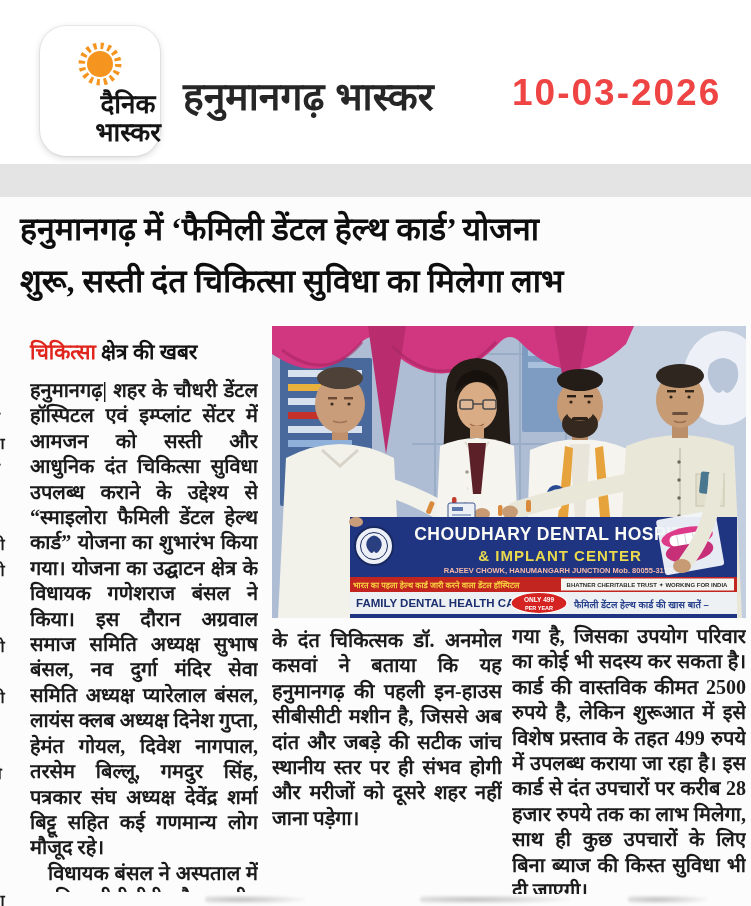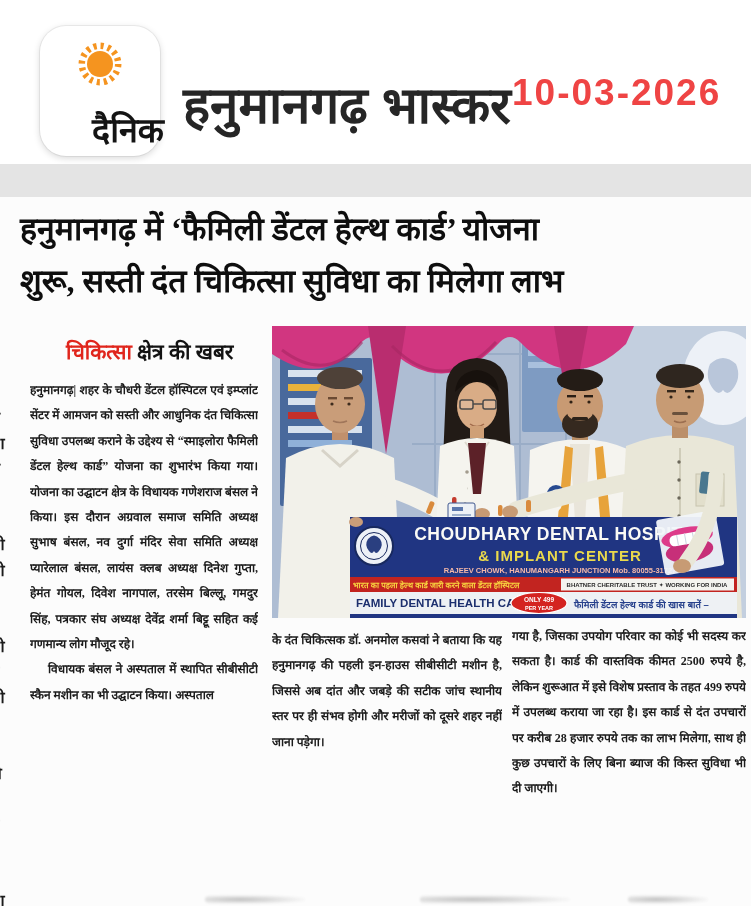--- a/index.html
+++ b/index.html
@@ -5,40 +5,40 @@
   html,body{margin:0;padding:0;background:#ffffff;}
   #page{position:relative;width:751px;height:906px;background:#fcfcfc;overflow:hidden;
         font-family:"Liberation Serif","DejaVu Serif",serif;}
 
   
   .masthead{position:absolute;left:0;top:0;width:751px;height:164px;background:#ffffff;}
   .logo-card{position:absolute;left:40px;top:26px;width:120px;height:130px;background:#ffffff;
              border-radius:26px;box-shadow:0 2px 7px rgba(0,0,0,.16),0 0 0 1px #f1f1f1;}
   .logo-sun{position:absolute;left:50%;top:12px;transform:translateX(-50%);width:52px;height:52px;}
   .logo-text{position:absolute;left:0;bottom:9px;width:100%;text-align:center;
-             font-family:Liberation Mono, monospace;
-             font-weight:700;font-size:34px;line-height:28px;color:#141414;padding-left:28px;}
-  .edition-title{position:absolute;left:183px;top:68px;font-size:51px;font-weight:700;color:#262626;
+             font-family:Liberation Serif, serif;
+             font-weight:700;font-size:26px;line-height:28px;color:#141414;padding-left:28px;}
+  .edition-title{position:absolute;left:183px;top:68px;font-size:39px;font-weight:700;color:#262626;
                  font-family:"Liberation Sans","DejaVu Sans",sans-serif;white-space:nowrap;}
   .edition-date{position:absolute;left:512px;top:72px;font-size:37px;font-weight:700;color:#ef4444;
                 font-family:"Liberation Sans","DejaVu Sans",sans-serif;letter-spacing:2px;white-space:nowrap;}
 
   .band{position:absolute;left:0;top:164px;width:751px;height:33px;background:#e4e4e4;}
 
   
   .headline{position:absolute;left:20px;top:203px;width:716px;color:#0e0e0e;
             font-weight:700;font-size:32px;line-height:52px;}
   .headline div{white-space:nowrap;}
 
   .kicker{position:absolute;left:30px;top:337px;font-size:21px;font-weight:700;white-space:nowrap;}
-  .kicker .hl{color:#e0251c;margin-left:36px;}
+  .kicker .hl{color:#e0251c;}
   .kicker .rest{color:#121212;margin-left:5px;}
 
   
-  .col{position:absolute;text-align:justify;font-size:12px;line-height:25.4px;font-weight:700;
+  .col{position:absolute;text-align:justify;font-size:20px;line-height:25.4px;font-weight:700;
        color:#1b1b1b;overflow:hidden;}
   .col p{margin:0;}
   .col p + p{text-indent:18px;}
   #col-left{left:30px;top:378px;width:228px;height:514px;}
   #col-mid{left:272px;top:628px;width:230px;height:266px;}
   #col-right{left:512px;top:624px;width:234px;height:270px;}
   .lead{font-weight:700;}
 
   
   .edge-strip{position:absolute;left:-9px;top:380px;width:18px;font-size:16px;line-height:25.4px;
@@ -62,20 +62,21 @@
 <div id="page">
 
   <div class="masthead">
     <div class="logo-card">
       <svg class="logo-sun" viewBox="0 0 40 40">
         <circle cx="20" cy="20" r="10" fill="#f5941f"></circle>
         <circle cx="20" cy="20" r="14" fill="none" stroke="#f5941f" stroke-width="5" stroke-dasharray="2.4 3.1"></circle>
       </svg>
       <div class="logo-text">
         <div>दैनिक</div>
+        <div>भास्कर</div>
       </div>
     </div>
     <div class="edition-title">हनुमानगढ़ भास्कर</div>
     <div class="edition-date">10-03-2026</div>
   </div>
 
   <div class="band"></div>
 
   <div class="headline">
     <div>हनुमानगढ़ में ‘फैमिली डेंटल हेल्थ कार्ड’ योजना</div>

